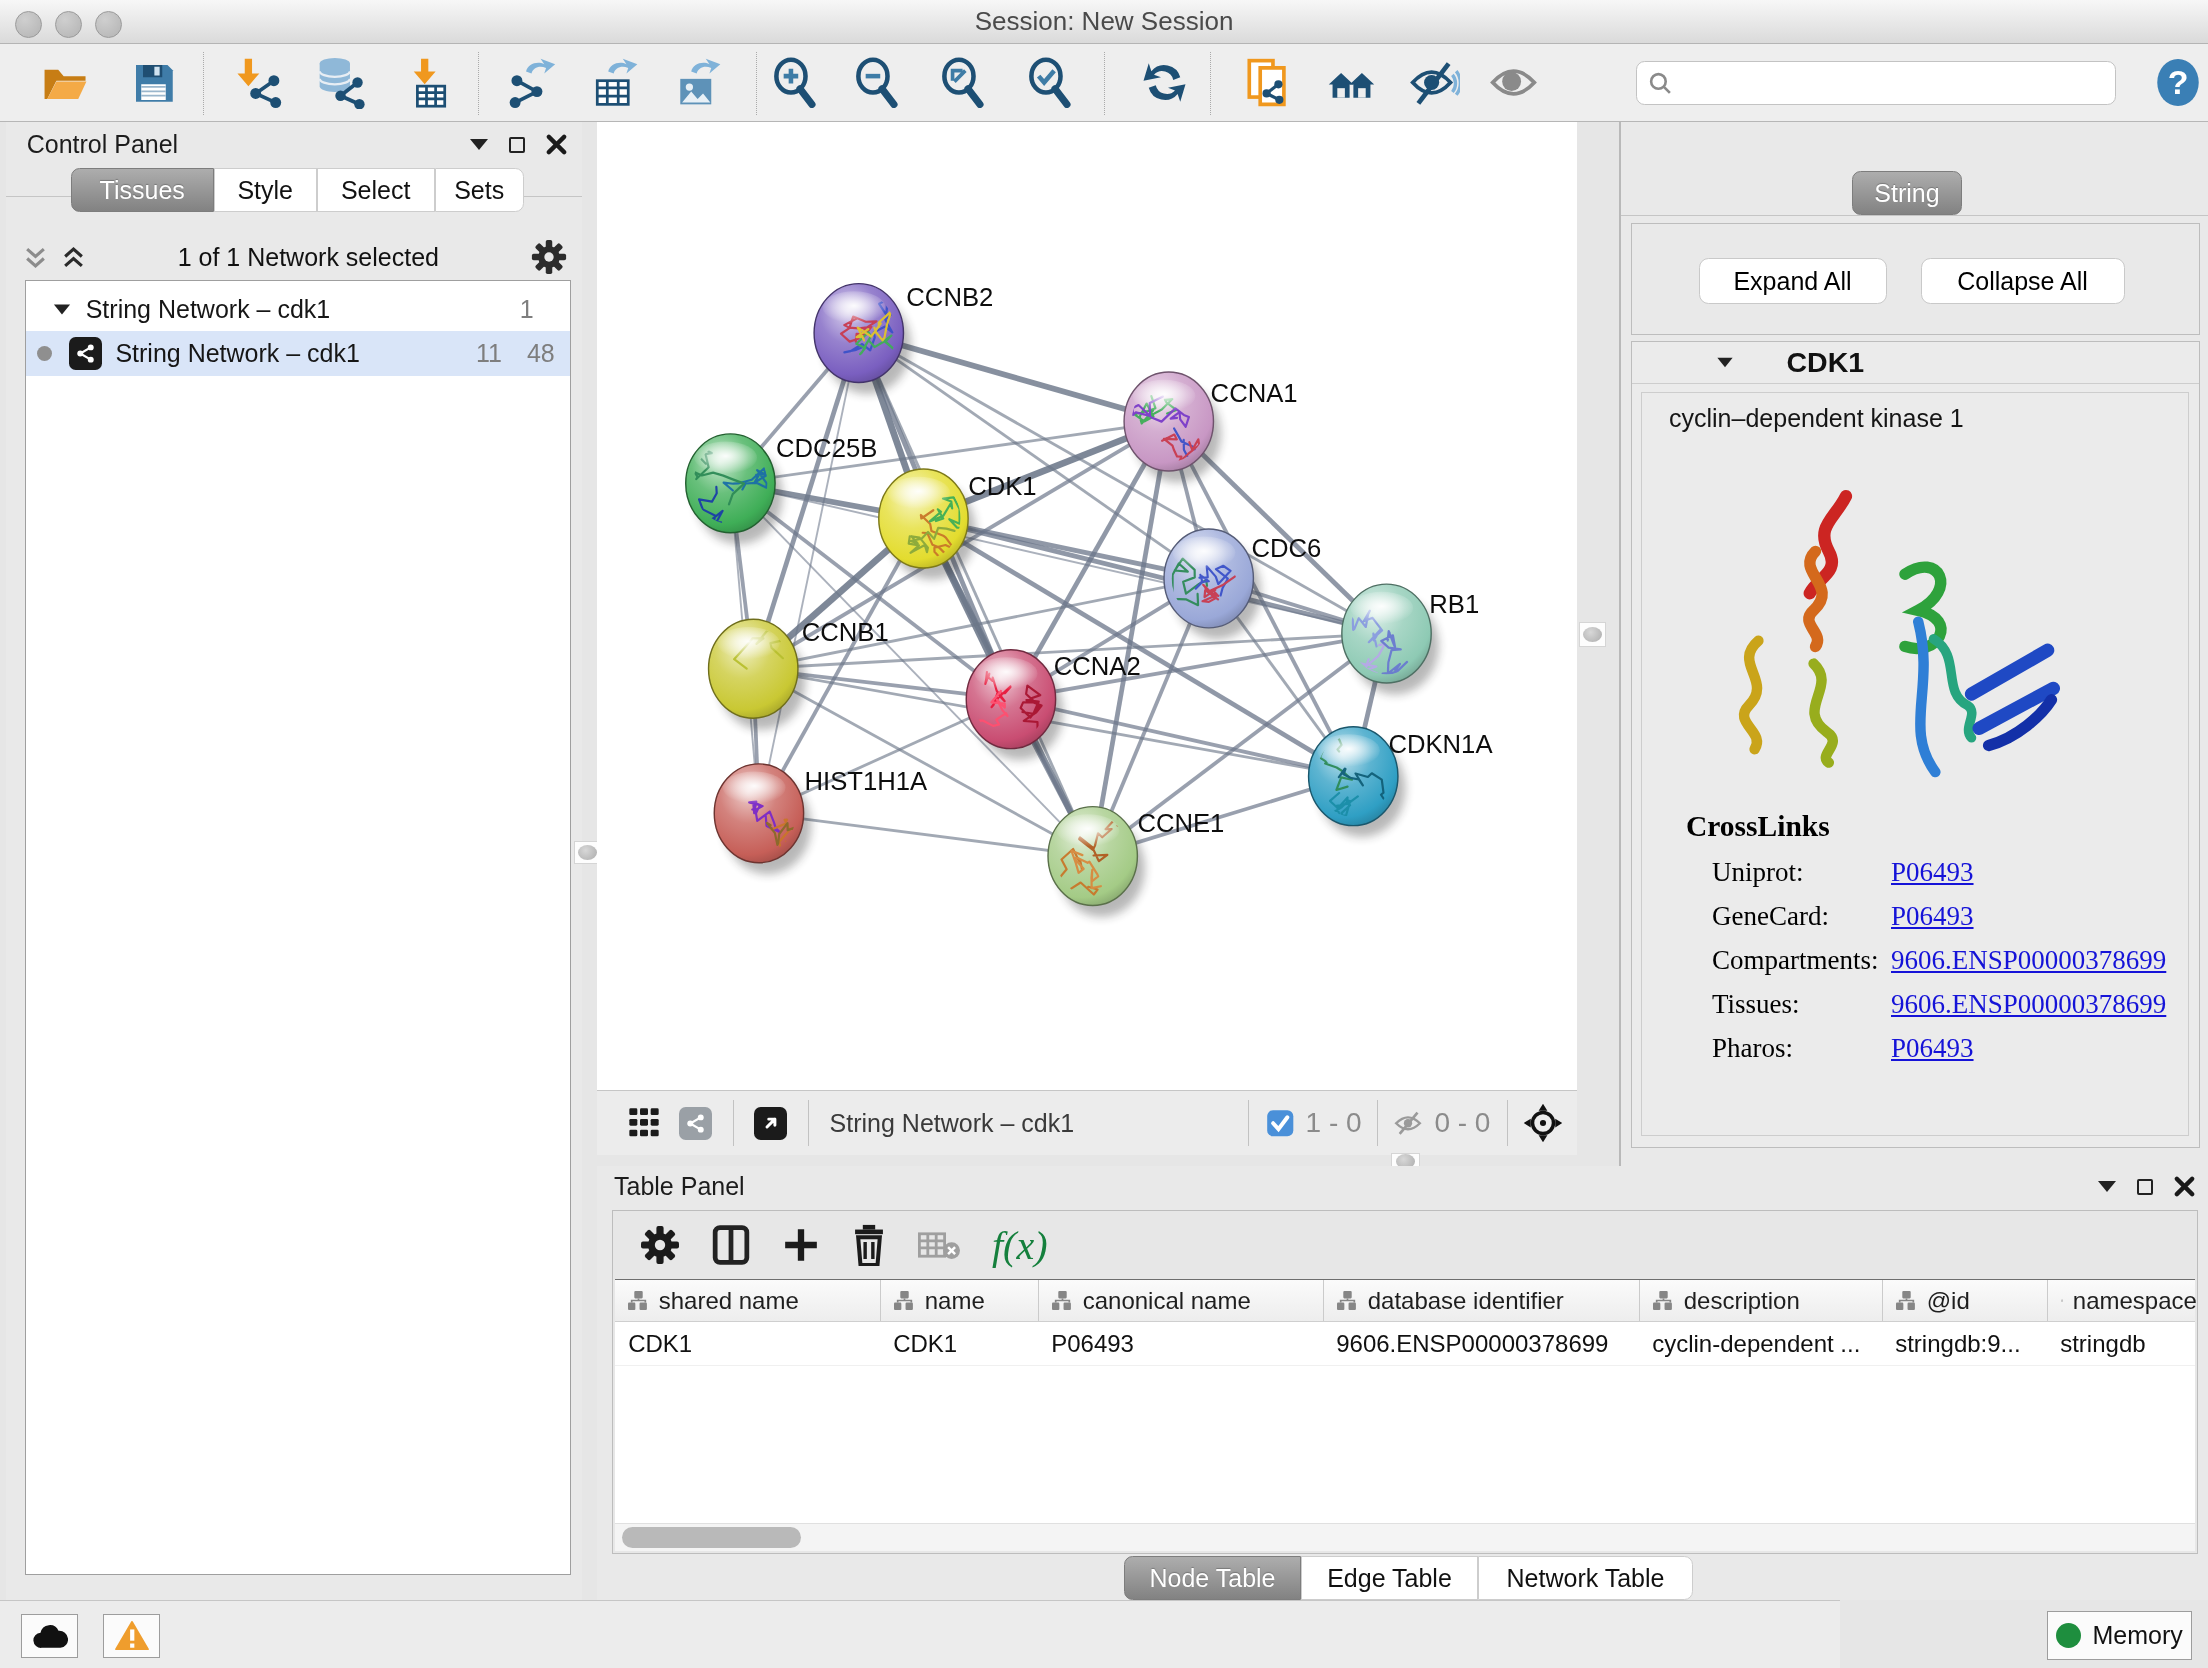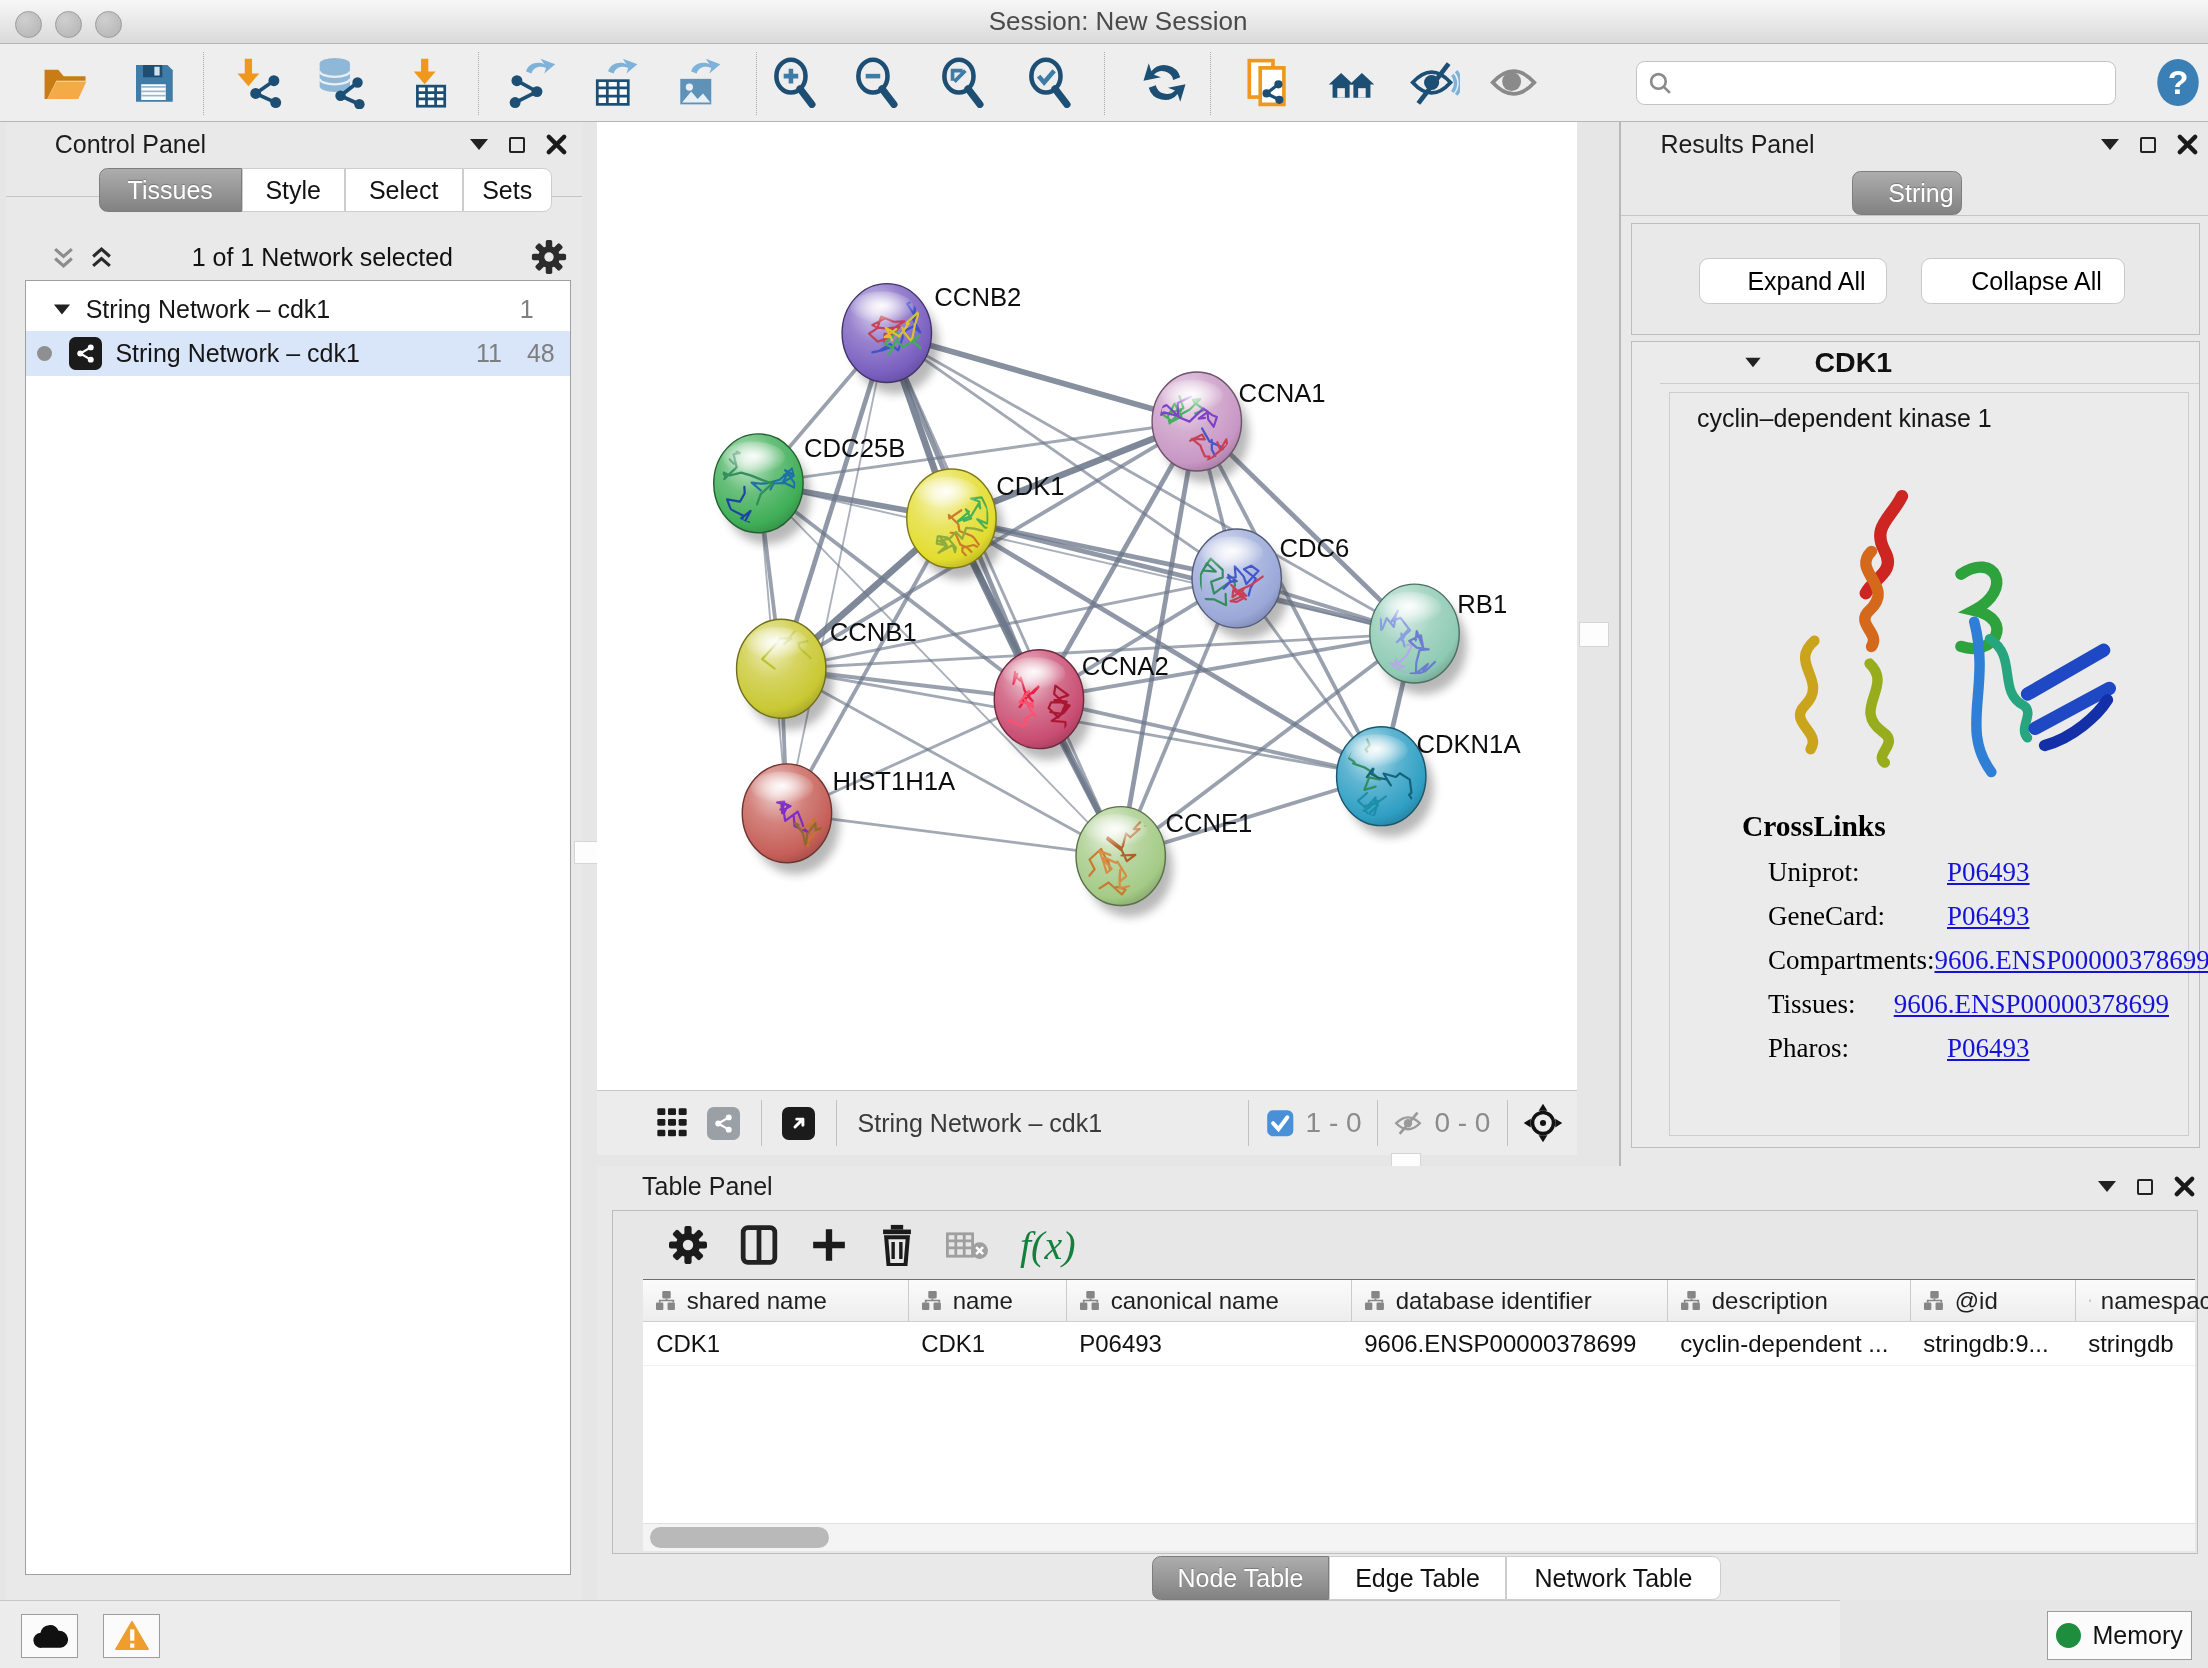--- a/index.html
+++ b/index.html
@@ -1,18 +1,18 @@
 <!DOCTYPE html>
 <html style="font-size:15px"><head>
 <meta charset="utf-8">
 <style>
   * { margin:0; padding:0; box-sizing:border-box; }
   html,body { width:2208px; height:1668px; }
   body { font-family:"Liberation Sans", sans-serif; background:#e6e6e6; position:relative; overflow:hidden; }
-  .abs { position:absolute;padding-left:28px; }
+  .abs { position:absolute; }
 
   
   .titlebar { left:0; top:0; width:2208px; height:44px;
     background:linear-gradient(#f7f7f7,#dadada); border-bottom:1px solid #b4b4b4;
     display:flex; align-items:center; justify-content:center; }
   .tl-light { position:absolute; top:11.4px; width:27px; height:27px; border-radius:50%;
     background:radial-gradient(circle at 35% 30%, #cfcfcf, #b3b3b3); border:1px solid #9a9a9a; }
   .title-text { font-size:26px; color:#4a4a4a; }
 
   
@@ -661,31 +661,20 @@
     <path d="M24 2l5 8h-10zM24 46l5-8h-10zM2 24l8-5v10zM46 24l-8-5v10z" fill="#111"></path>
     <circle cx="24" cy="24" r="3.5" fill="#111"></circle>
   </svg>
 </div>
 
 <div class="abs handle-dot" style="left:1391px; top:1153px; width:28.5px; height:17px;">
     <i></i>
   </div>
 
 <div class="abs" style="left:1619px; top:122px; width:590px; height:1044px; background:#e9e9e9; border-left:2.9px solid #b9b9b9;">
-  <div class="abs" style="left:11.4px; top:5.7px; right:11.4px; height:34px; display:flex; align-items:center;">
-    <span class="panel-title">Results Panel</span>
-    <span style="flex:1"></span>
-    <span class="winbtns">
-      <span class="tri"></span>
-      <span class="floatbox"></span>
-      <svg width="21" height="21" viewBox="0 0 22 22">
-        <path d="M3 3L19 19M19 3L3 19" stroke="#1a1a1a" stroke-width="4.5" stroke-linecap="round"></path>
-        </svg>
-    </span>
-  </div>
   <div class="abs" style="left:0; top:93px; width:100%; border-top:1px solid #c5c5c5;"></div>
   <div class="abs seg active" style="left:231px; top:49px; width:110px; border-radius:8.6px;">String</div>
 
   <div class="abs innerbox" style="left:9.5px; top:101px; width:569px; height:112px;">
     <button class="abs" style="left:67px; top:34px; width:188px; height:46px; background:#fff; border:1px solid #c9c9c9; border-radius:9.5px; font-size:25px; font-family:inherit;">Expand All</button>
     <button class="abs" style="left:289px; top:34px; width:204px; height:46px; background:#fff; border:1px solid #c9c9c9; border-radius:9.5px; font-size:25px; font-family:inherit;">Collapse All</button>
   </div>
 
   <div class="abs innerbox" style="left:9.5px; top:219px; width:569px; height:807px; background:#ebebeb;">
     <div style="height:42px; display:flex; align-items:center; border-bottom:1px solid #cdcdcd;">

